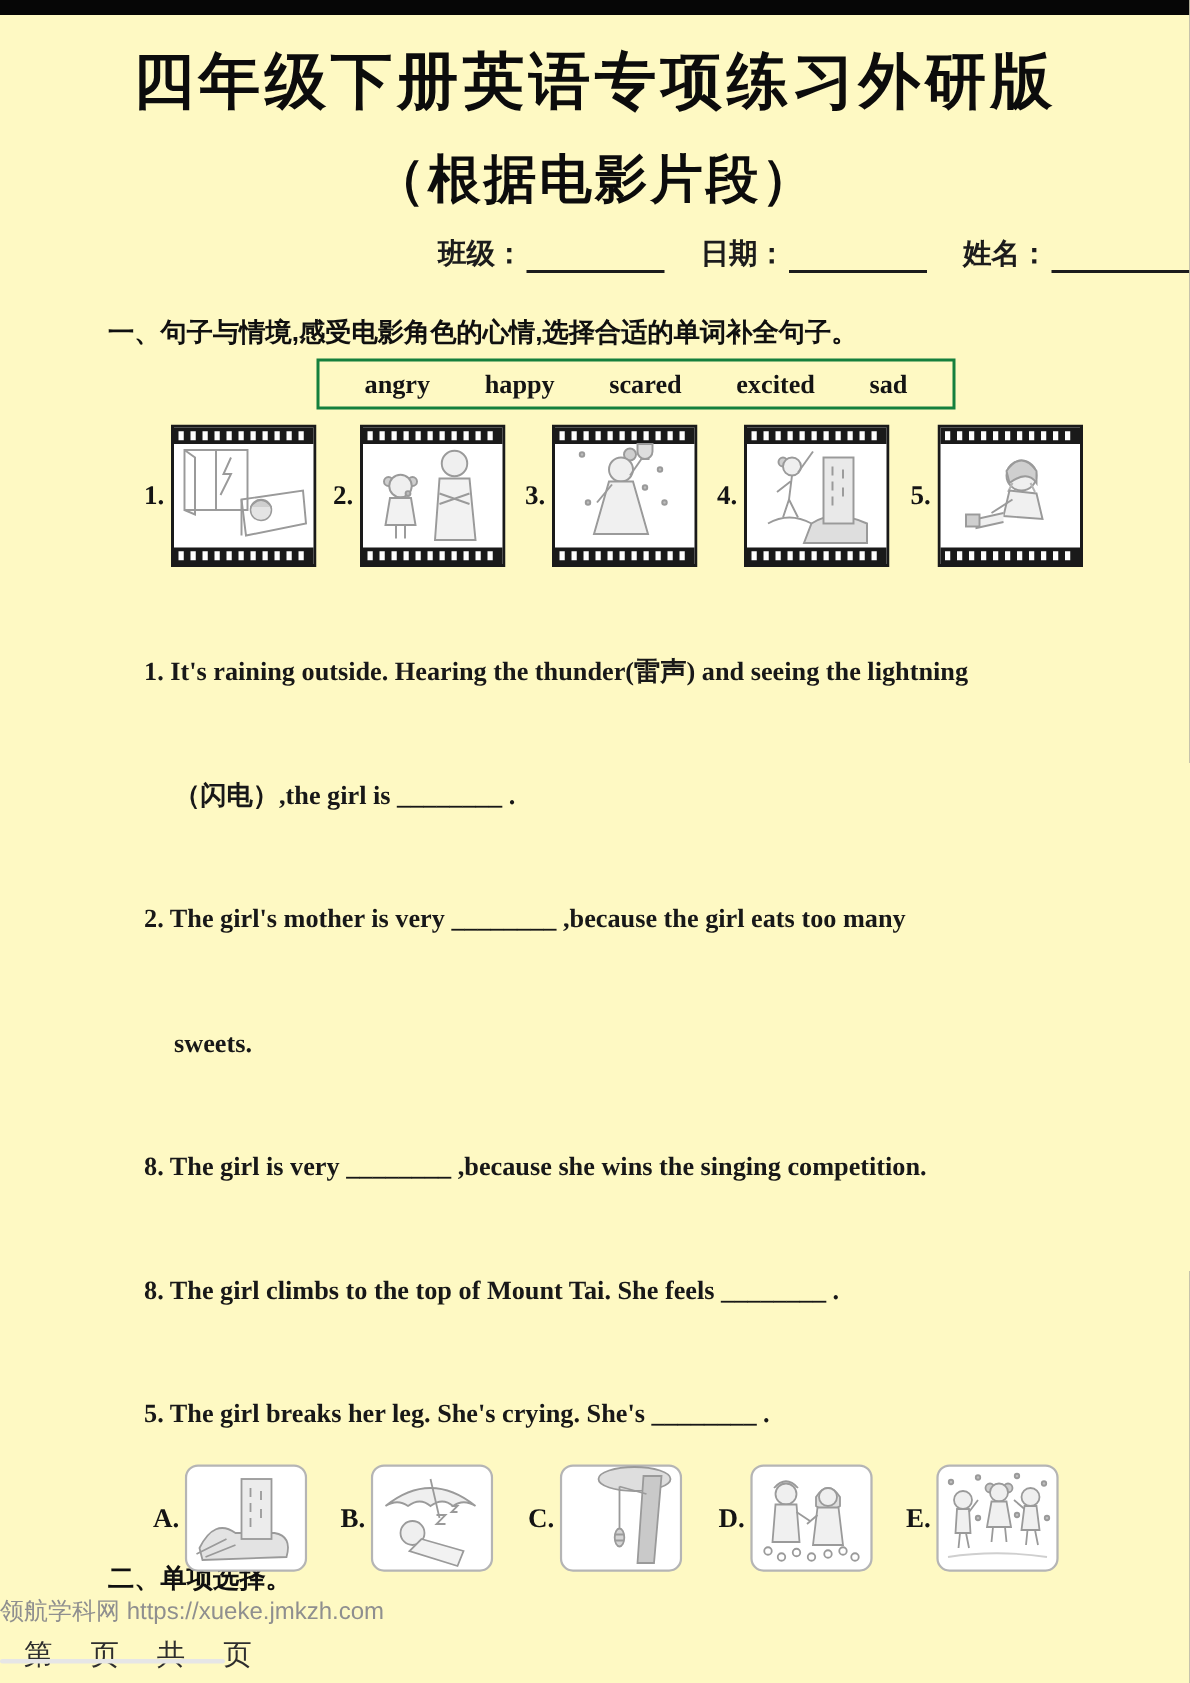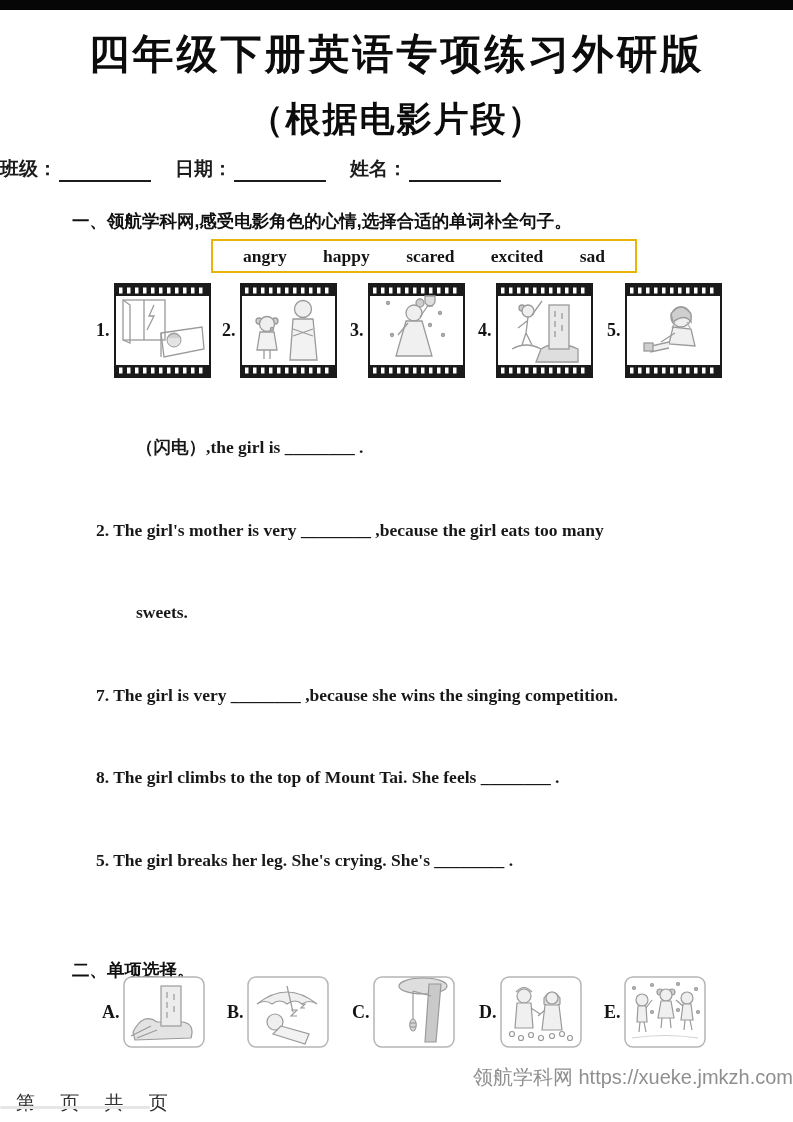--- a/index.html
+++ b/index.html
@@ -1,55 +1,55 @@
 <!DOCTYPE html>
 <html><head>
 <meta charset="utf-8">
 <style>
   * { margin:0; padding:0; box-sizing:border-box; }
   html,body { background:#9a9a9a; }
-  .page { position:relative; width:793px; height:1122px; background:#ffffff; overflow:hidden;
+  .page { position:relative; width:793px; height:1122px; background:#fef9c3; overflow:hidden;
           font-family:"Liberation Serif", serif; color:#1c1c1c; margin:0 auto; }
   .topbar { position:absolute; top:0; left:0; width:793px; height:10px; background:#060606; }
 
   .title { position:absolute; top:27px; left:0; width:100%; text-align:center;
            font-family:"Liberation Sans", sans-serif; font-weight:700; font-size:41px;
            letter-spacing:3px; color:#0c0c0c; }
   .subtitle { position:absolute; top:96px; left:0; width:100%; text-align:center;
               font-family:"Liberation Sans", sans-serif; font-weight:700; font-size:35px;
               letter-spacing:2px; color:#0c0c0c; }
 
-  .fields { position:absolute; top:156px; left:0; width:100%; display:flex; justify-content:flex-start;
+  .fields { position:absolute; top:156px; left:0; width:100%; display:flex; justify-content:flex-end;
             gap:24px; font-family:"Liberation Sans", sans-serif; font-weight:700; font-size:19px; }
   .field { display:flex; align-items:flex-end; }
   .blank { display:inline-block; width:92px; border-bottom:2px solid #1c1c1c; height:22px; margin-left:2px; }
 
   .sec1-heading { position:absolute; top:209px; left:72px;
                   font-family:"Liberation Sans", sans-serif; font-weight:700; font-size:17.5px; color:#101010; }
 
   .wordbank { position:absolute; top:239px; left:211px; width:426px; height:34px;
-              border:2px solid #eab308; display:flex; align-items:center; justify-content:space-between;
+              border:2px solid #15803d; display:flex; align-items:center; justify-content:space-between;
               padding:0 30px; font-weight:700; font-size:17.5px; color:#141414; }
 
   .filmrow { position:absolute; top:283px; left:0; width:793px; height:97px; }
   .filmunit { position:absolute; display:flex; align-items:center; gap:4px; }
   .filmnum { font-weight:700; font-size:18px; color:#141414; }
 
   .content { position:absolute; top:379px; left:72px; width:672px; font-weight:700;
              font-size:17.5px; line-height:27.5px; color:#181818; white-space:pre-wrap; }
   .sent  { margin-left:24px; }
-  .cont1 { margin-left:64px; }
+  .cont1 { margin-left:44px; }
   .sec-heading { font-family:Liberation Sans, sans-serif; font-weight:700; font-size:17.5px; color:#101010; }
 
   .picrow { position:absolute; top:976px; left:0; width:793px; height:80px; }
   .picunit { position:absolute; display:flex; align-items:center; gap:3px; }
   .piclabel { font-weight:700; font-size:18px; color:#141414; }
 
-  .footer-site { position:absolute; top:1064px; left:0; width:100%; text-align:right;
-                 font-family:"Liberation Sans", sans-serif; font-size:20px; color:#8f8f8f; }
+  .footer-site { position:absolute; top:1064px; left:0; width:100%; text-align:left;
+                 font-family:"Liberation Sans", sans-serif; font-size:16px; color:#8f8f8f; }
   .footer-page { position:absolute; top:1090px; left:16px; width:100%; text-align:left;
                  font-family:"Liberation Sans", sans-serif; font-size:19px; color:#2e2e2e; letter-spacing:10px; }
   .edge-bl { position:absolute; left:0; top:1106px; width:150px; height:3px; background:#e6e6e6; border-radius:2px; }
 </style>
 </head>
 <body>
 
 <div class="page">
   <div class="topbar"></div>
 
@@ -64,21 +64,21 @@
     <div class="field">
       <span>日期：</span>
       <span class="blank"></span>
     </div>
     <div class="field">
       <span>姓名：</span>
       <span class="blank"></span>
     </div>
   </div>
 
-  <div class="sec1-heading">一、领航学科网,感受电影角色的心情,选择合适的单词补全句子。</div>
+  <div class="sec1-heading">一、句子与情境,感受电影角色的心情,选择合适的单词补全句子。</div>
 
   <div class="wordbank">
     <span>angry</span>
     <span>happy</span>
     <span>scared</span>
     <span>excited</span>
     <span>sad</span>
   </div>
 
   <div class="filmrow">
@@ -194,24 +194,25 @@
           <path d="M48,44 L66,46 L70,63 L44,61 Z" fill="#f0f0f0"></path>
           <path d="M44,59 L26,63 L26,69 L44,65" fill="#f0f0f0"></path>
           <rect x="19" y="60" width="9" height="8" fill="#cfcfcf"></rect>
           <line x1="50" y1="50" x2="36" y2="59" fill="none"></line>
         </g>
       </svg>
     </div>
   </div>
 
   <div class="content">
+    <div class="sent">1. It's raining outside. Hearing the thunder(雷声) and seeing the lightning</div>
     <div class="cont1">（闪电）,the girl is ________ .</div>
     <div class="sent">2. The girl's mother is very ________ ,because the girl eats too many</div>
     <div class="cont1">sweets.</div>
-    <div class="sent">7. The girl is very ________ ,because she wins the singing competition.</div>
+    <div class="sent">8. The girl is very ________ ,because she wins the singing competition.</div>
     <div class="sent">8. The girl climbs to the top of Mount Tai. She feels ________ .</div>
     <div class="sent">5. The girl breaks her leg. She's crying. She's ________ .</div>
 
     <div class="sec-heading">二、单项选择。</div>
 
     
     
     
 
     

